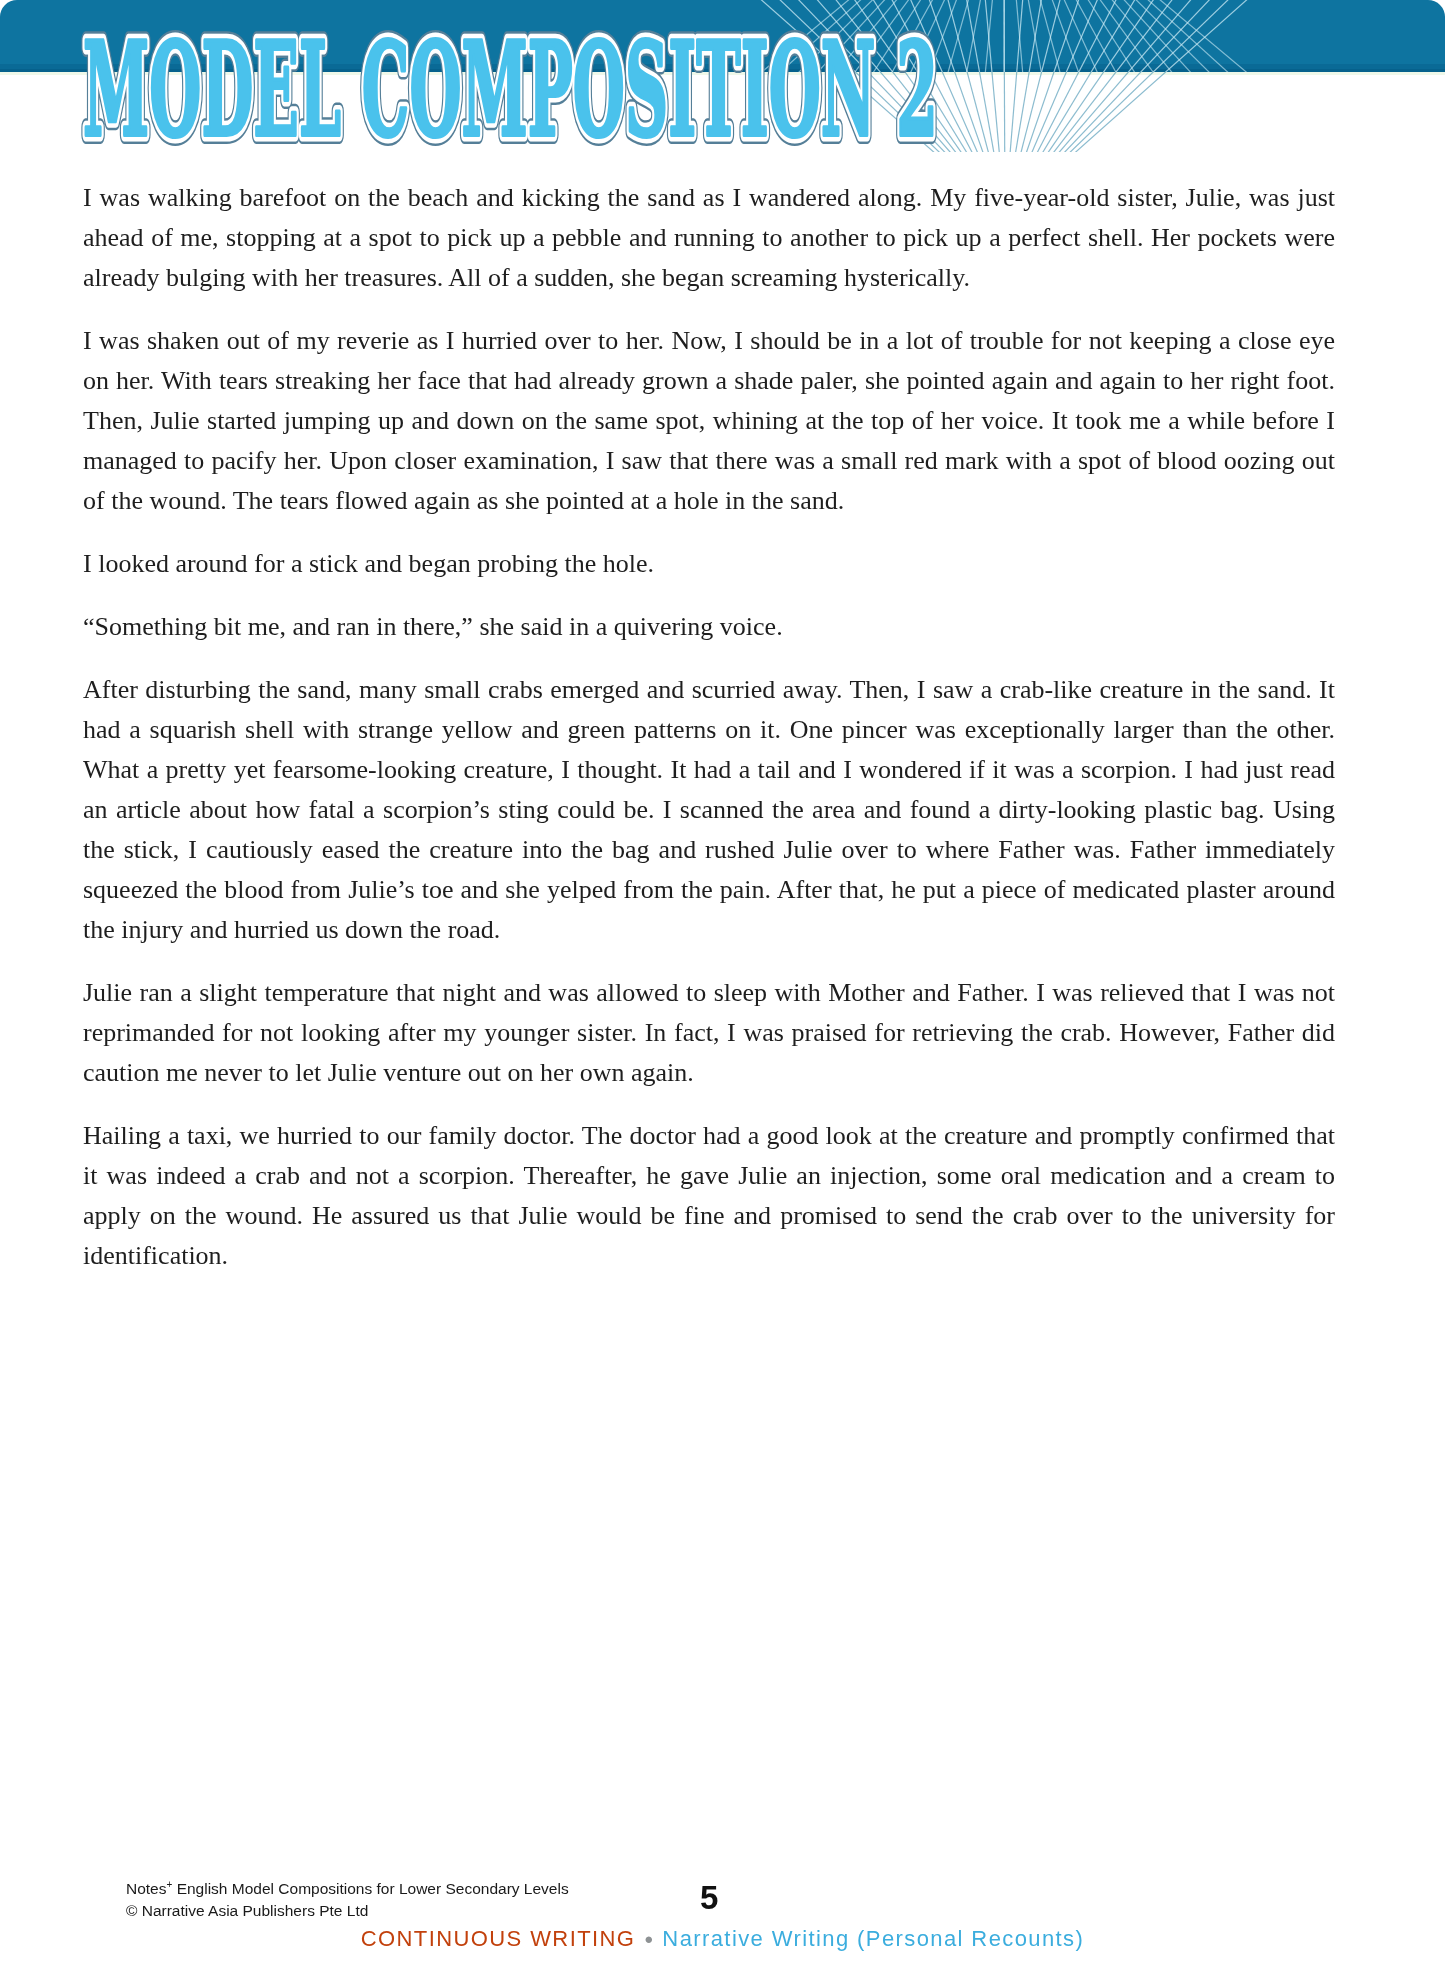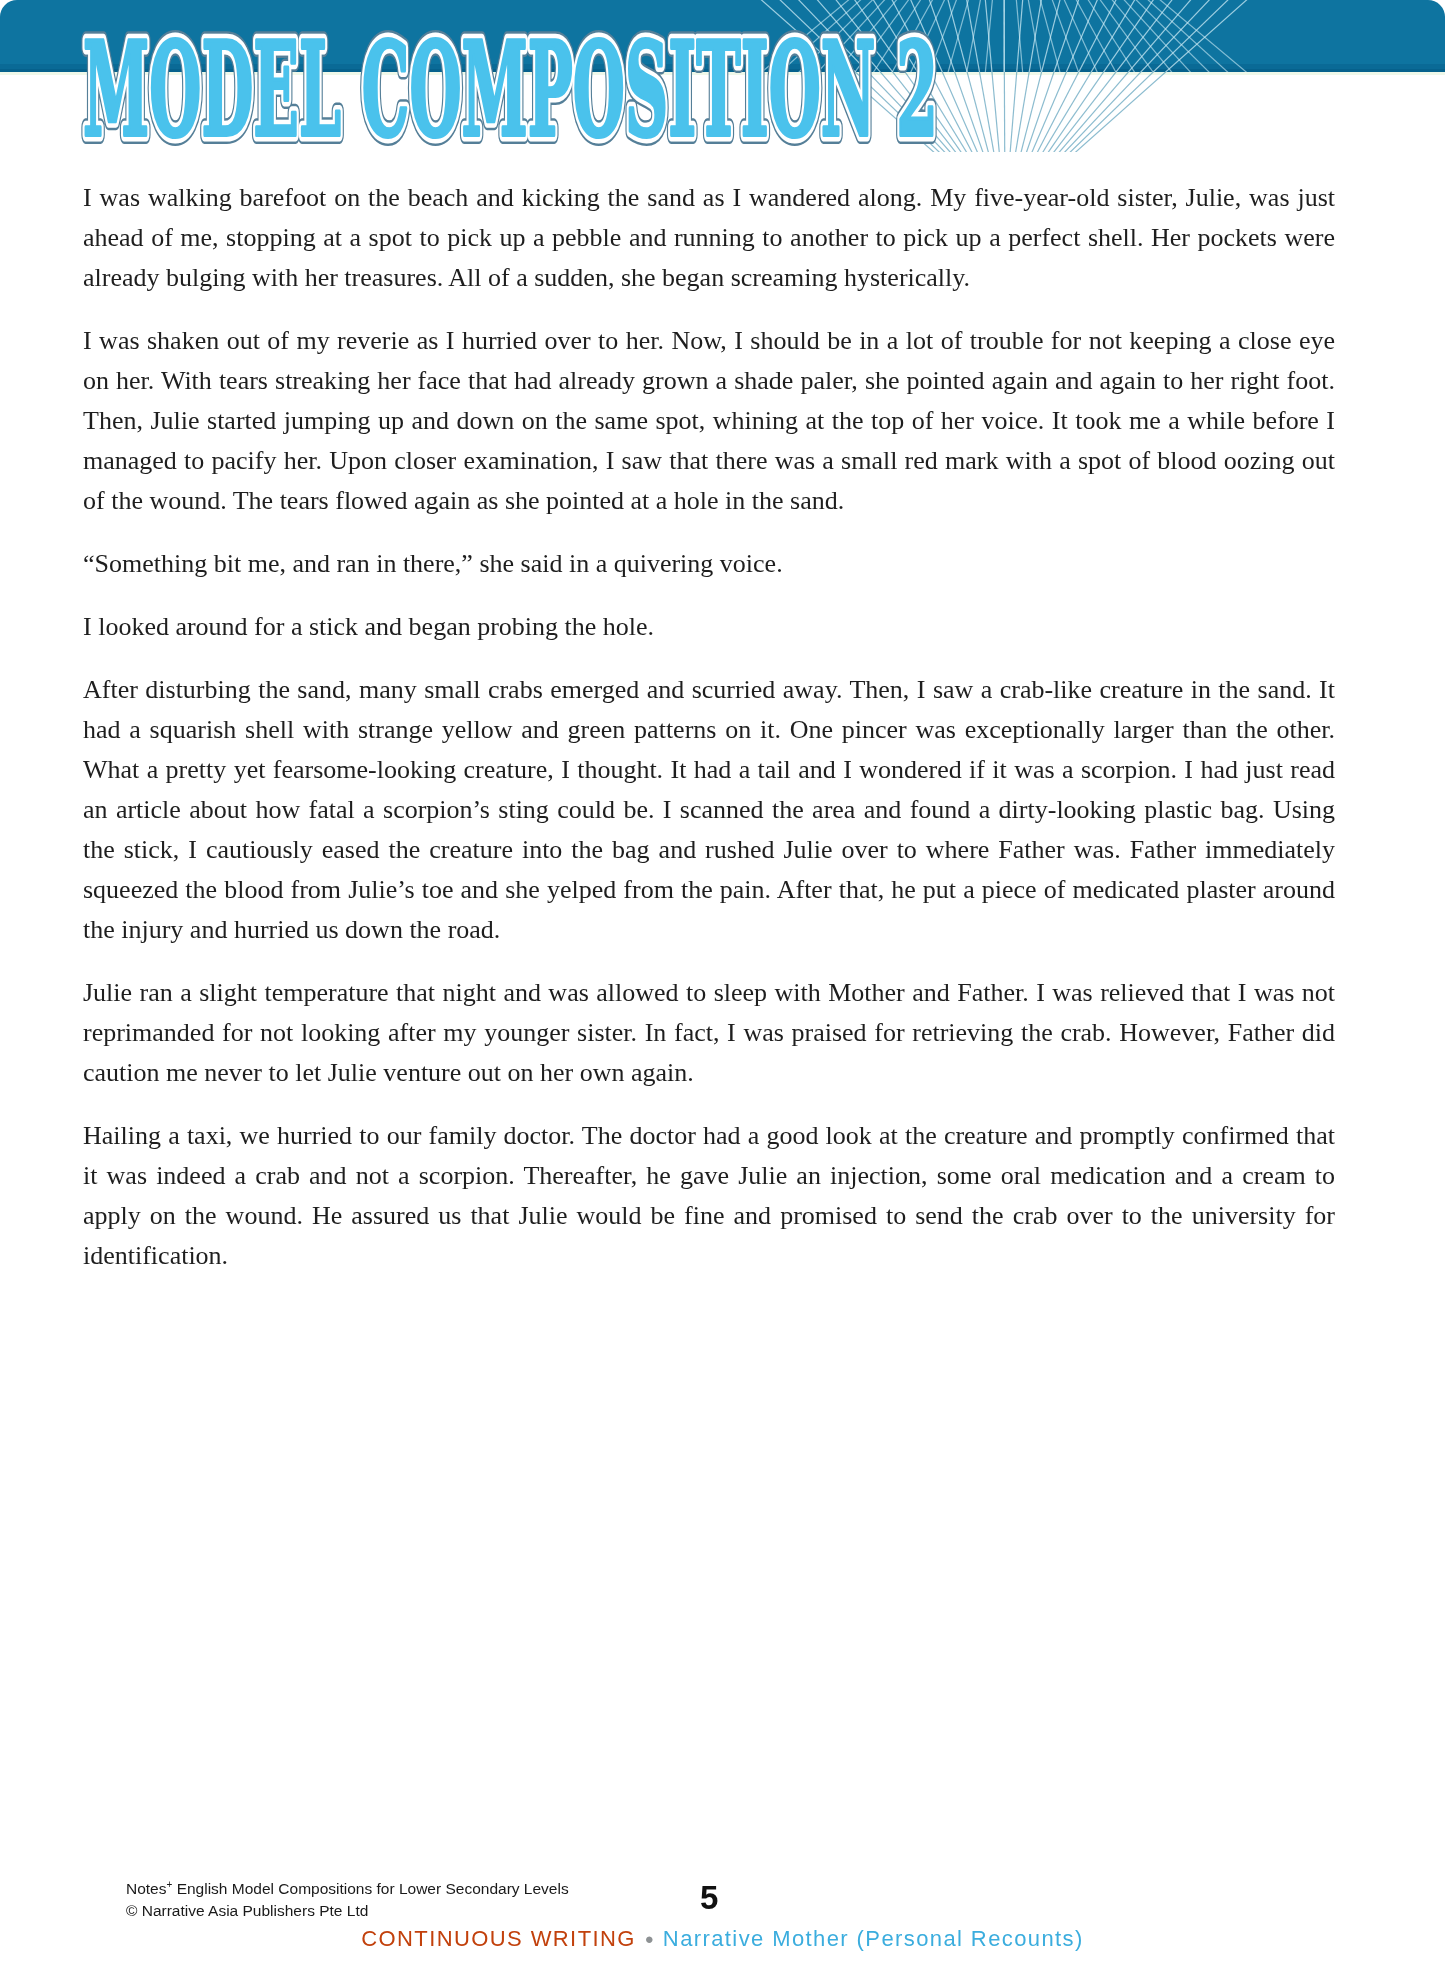--- a/index.html
+++ b/index.html
@@ -185,31 +185,31 @@
 
       <text x="83" y="135" textLength="855" lengthAdjust="spacingAndGlyphs" font-family="DejaVu Serif, serif" font-weight="bold" font-size="130" fill="none" stroke="#557f98" stroke-width="18" stroke-linejoin="round">MODEL COMPOSITION 2</text>
       <text x="83" y="135" textLength="855" lengthAdjust="spacingAndGlyphs" font-family="DejaVu Serif, serif" font-weight="bold" font-size="130" fill="none" stroke="#ffffff" stroke-width="13" stroke-linejoin="round">MODEL COMPOSITION 2</text>
       <text x="83" y="135" textLength="855" lengthAdjust="spacingAndGlyphs" font-family="DejaVu Serif, serif" font-weight="bold" font-size="130" fill="#4ac2ec" stroke="#4ac2ec" stroke-width="4" stroke-linejoin="round">MODEL COMPOSITION 2</text>
     </svg>
   </div>
 
   <main class="body-text">
     <p>I was walking barefoot on the beach and kicking the sand as I wandered along. My five-year-old sister, Julie, was just ahead of me, stopping at a spot to pick up a pebble and running to another to pick up a perfect shell. Her pockets were already bulging with her treasures. All of a sudden, she began screaming hysterically.</p>
     <p>I was shaken out of my reverie as I hurried over to her. Now, I should be in a lot of trouble for not keeping a close eye on her. With tears streaking her face that had already grown a shade paler, she pointed again and again to her right foot. Then, Julie started jumping up and down on the same spot, whining at the top of her voice. It took me a while before I managed to pacify her. Upon closer examination, I saw that there was a small red mark with a spot of blood oozing out of the wound. The tears flowed again as she pointed at a hole in the sand.</p>
+    <p>I looked around for a stick and began probing the hole.</p>
     <p>“Something bit me, and ran in there,” she said in a quivering voice.</p>
-    <p>I looked around for a stick and began probing the hole.</p>
     <p>After disturbing the sand, many small crabs emerged and scurried away. Then, I saw a crab-like creature in the sand. It had a squarish shell with strange yellow and green patterns on it. One pincer was exceptionally larger than the other. What a pretty yet fearsome-looking creature, I thought. It had a tail and I wondered if it was a scorpion. I had just read an article about how fatal a scorpion’s sting could be. I scanned the area and found a dirty-looking plastic bag. Using the stick, I cautiously eased the creature into the bag and rushed Julie over to where Father was. Father immediately squeezed the blood from Julie’s toe and she yelped from the pain. After that, he put a piece of medicated plaster around the injury and hurried us down the road.</p>
     <p>Julie ran a slight temperature that night and was allowed to sleep with Mother and Father. I was relieved that I was not reprimanded for not looking after my younger sister. In fact, I was praised for retrieving the crab. However, Father did caution me never to let Julie venture out on her own again.</p>
     <p>Hailing a taxi, we hurried to our family doctor. The doctor had a good look at the creature and promptly confirmed that it was indeed a crab and not a scorpion. Thereafter, he gave Julie an injection, some oral medication and a cream to apply on the wound. He assured us that Julie would be fine and promised to send the crab over to the university for identification.</p>
   </main>
 
   <div class="footer-left">
     <div><span>Notes</span><sup>+</sup><span> English Model Compositions for Lower Secondary Levels</span></div>
     <div>© Narrative Asia Publishers Pte Ltd</div>
   </div>
 
   <div class="page-number">5</div>
 
   <div class="section-strip">
-    <span class="sec">CONTINUOUS WRITING</span><span class="bullet">●</span><span class="subsec">Narrative Mother (Personal Recounts)</span>
+    <span class="sec">CONTINUOUS WRITING</span><span class="bullet">●</span><span class="subsec">Narrative Writing (Personal Recounts)</span>
   </div>
 
 </div>
 
 </body></html>

